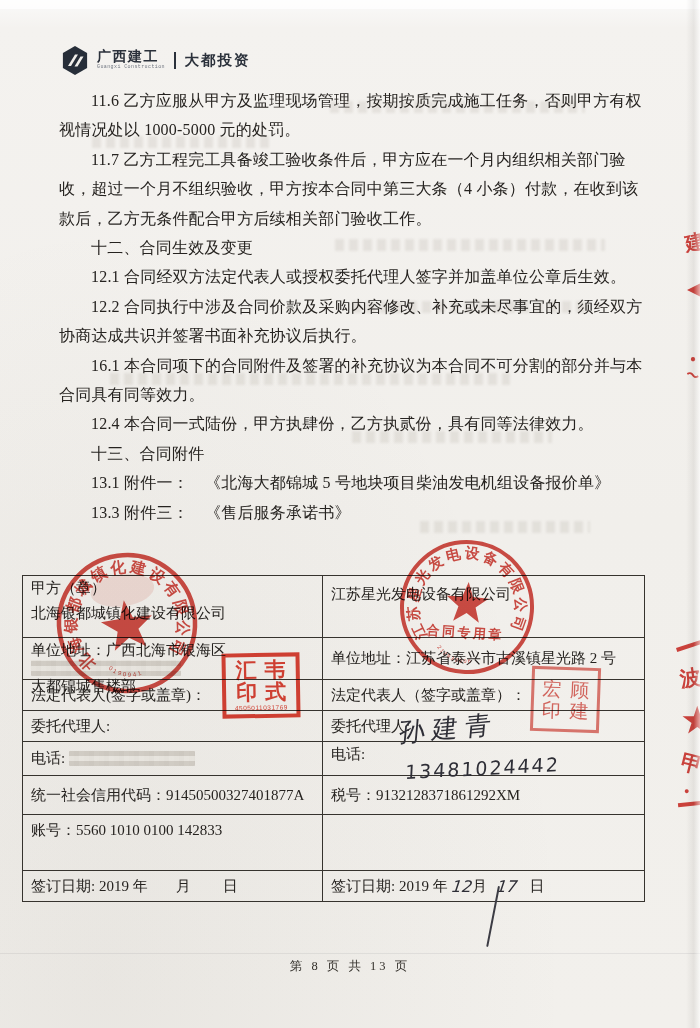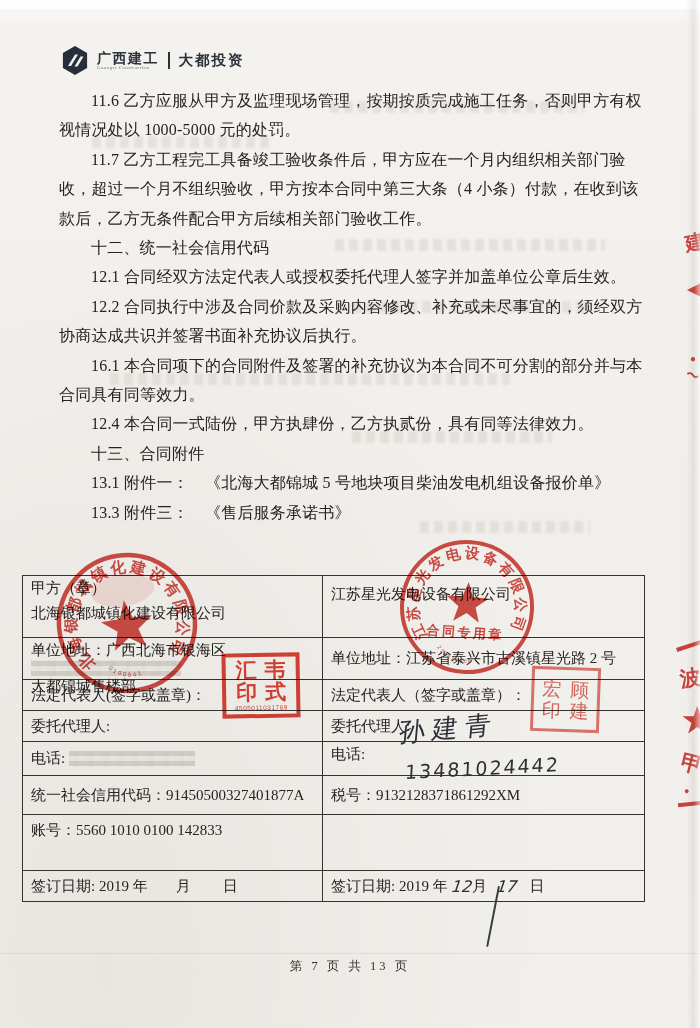--- a/index.html
+++ b/index.html
@@ -10,21 +10,21 @@
       linear-gradient(180deg,#fafaf9 0,#f4f2ef 28px,#f1efeb 520px,#f2f0ec 1028px);
     font-family:"Liberation Serif","DejaVu Serif",serif;color:#262320;
   }
   .page-edge{position:absolute;right:0;top:0;bottom:0;width:14px;
     background:linear-gradient(90deg,rgba(0,0,0,0) 0,rgba(60,55,50,.08) 55%,rgba(255,255,255,.55) 100%);}
   .top-strip{position:absolute;left:0;top:0;right:0;height:9px;background:rgba(255,255,255,.75);}
   .fold-line{position:absolute;left:0;right:0;top:953px;height:1px;background:rgba(90,90,100,.10);}
 
   
   .brand{position:absolute;left:60px;top:45px;display:flex;align-items:center;
-    font-family:Liberation Serif, serif;}
+    font-family:Liberation Mono, monospace;}
   .brand-icon{width:30px;height:31px;margin-right:7px;}
   .brand-cn{font-size:14px;font-weight:bold;color:#2b313b;letter-spacing:1.5px;line-height:13px;}
   .brand-en{font-size:5px;color:#707680;letter-spacing:.4px;}
   .brand-sep{width:1.5px;height:17px;background:#2b313b;margin:0 9px;}
   .brand-right{font-size:14.5px;font-weight:bold;color:#2b313b;letter-spacing:2px;}
 
   
   .clauses{position:absolute;left:59px;top:86px;width:587px;}
   .clauses p{margin:0;font-size:16px;line-height:29.4px;text-indent:2em;letter-spacing:.2px;}
 
@@ -103,21 +103,21 @@
   <div class="ghost" style="left:92px;top:136px;width:180px"></div>
   <div class="ghost" style="left:335px;top:239px;width:270px"></div>
   <div class="ghost" style="left:352px;top:301px;width:235px"></div>
   <div class="ghost" style="left:110px;top:373px;width:400px"></div>
   <div class="ghost" style="left:352px;top:431px;width:200px"></div>
   <div class="ghost" style="left:420px;top:521px;width:170px"></div>
 
   <div class="clauses">
     <p>11.6 乙方应服从甲方及监理现场管理，按期按质完成施工任务，否则甲方有权视情况处以 1000-5000 元的处罚。</p>
     <p>11.7 乙方工程完工具备竣工验收条件后，甲方应在一个月内组织相关部门验收，超过一个月不组织验收，甲方按本合同中第三大条（4 小条）付款，在收到该款后，乙方无条件配合甲方后续相关部门验收工作。</p>
-    <p>十二、统一社会信用代码</p>
+    <p>十二、合同生效及变更</p>
     <p>12.1 合同经双方法定代表人或授权委托代理人签字并加盖单位公章后生效。</p>
     <p>12.2 合同执行中涉及合同价款及采购内容修改、补充或未尽事宜的，须经双方协商达成共识并签署书面补充协议后执行。</p>
     <p>16.1 本合同项下的合同附件及签署的补充协议为本合同不可分割的部分并与本合同具有同等效力。</p>
     <p>12.4 本合同一式陆份，甲方执肆份，乙方执贰份，具有同等法律效力。</p>
     <p>十三、合同附件</p>
     <p>13.1 附件一：　《北海大都锦城 5 号地块项目柴油发电机组设备报价单》</p>
     <p>13.3 附件三：　《售后服务承诺书》</p>
   </div>
 
   <div class="ptable">
@@ -265,15 +265,15 @@
   <div class="edge-seal es2">
     <span style="left:6px;top:6px;width:26px;height:4px;background:#d64540;transform:rotate(-18deg);display:block"></span>
     <span style="left:10px;top:26px;font-size:21px;transform:rotate(-8deg)">波</span>
     <span style="left:12px;top:62px;font-size:34px">★</span>
     <span style="left:11px;top:112px;font-size:21px;transform:rotate(14deg)">甲</span>
     <span style="left:14px;top:148px;font-size:9px">●</span>
     <span style="left:8px;top:164px;width:26px;height:4px;background:#d64540;transform:rotate(-6deg);display:block"></span>
   </div>
 
   <div class="fold-line"></div>
-  <div class="footer">第 7 页 共 13 页</div>
+  <div class="footer">第 8 页 共 13 页</div>
   <div class="page-edge"></div>
 </div>
 
 </body></html>

